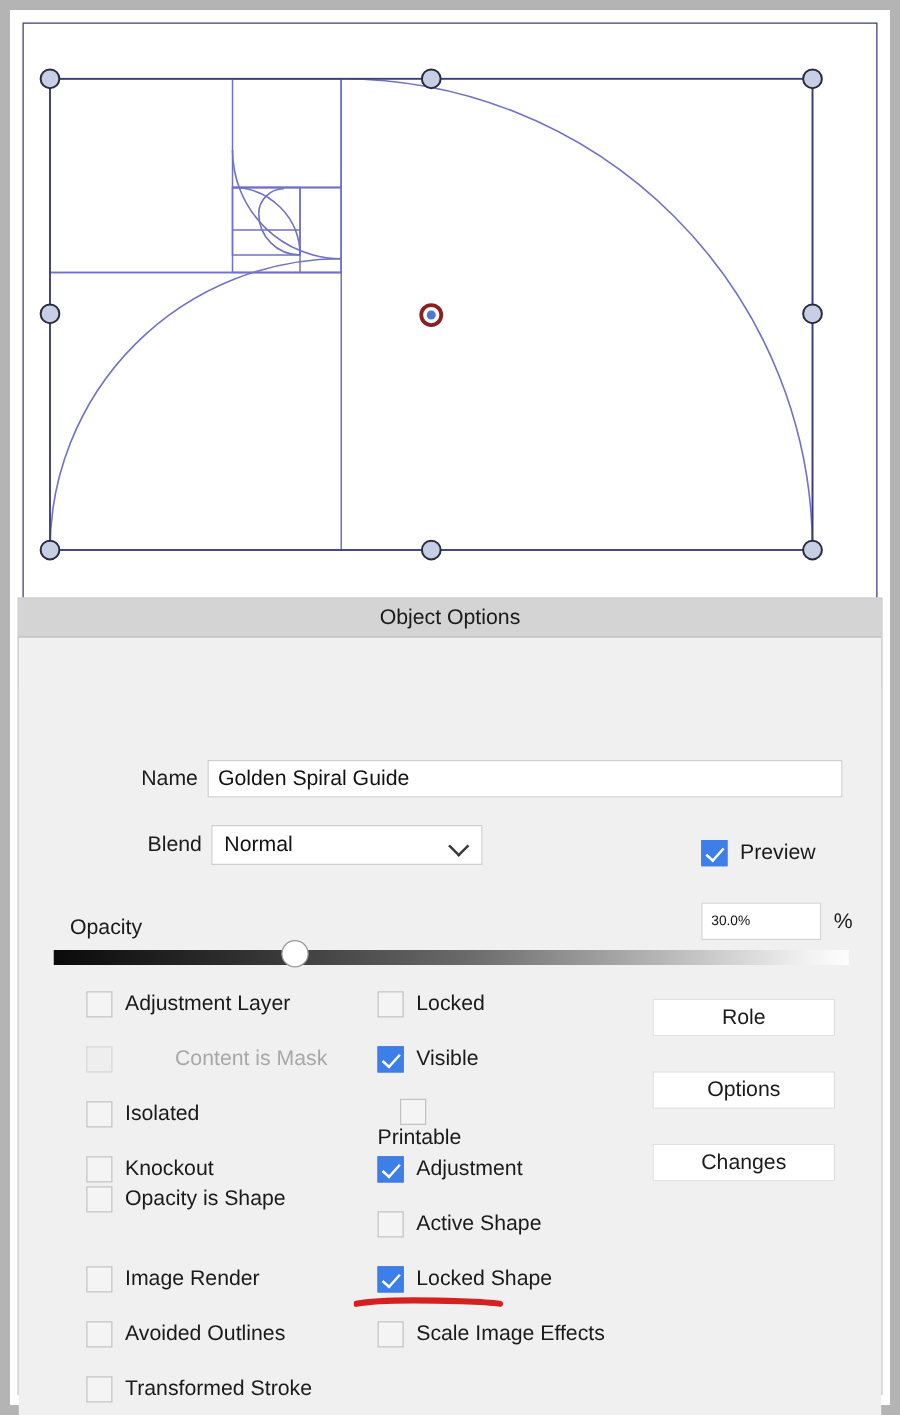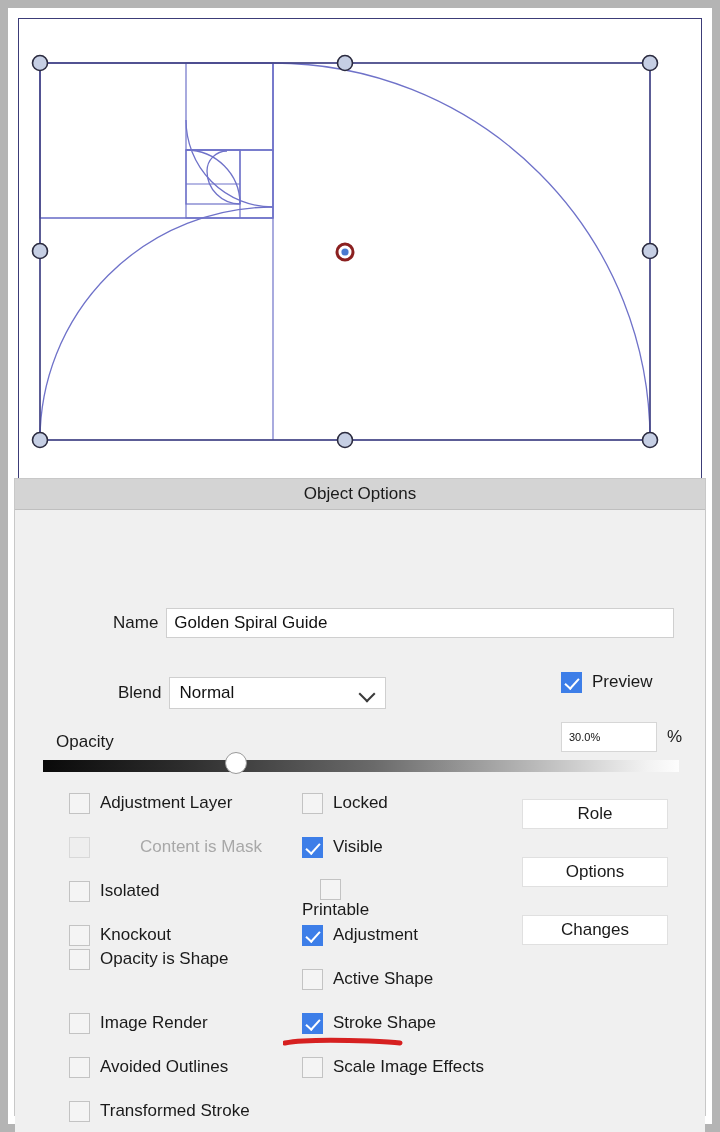--- a/index.html
+++ b/index.html
@@ -87,21 +87,21 @@
     font-size: 17px;
     color: #111;
     padding: 4px 7px;
     display: flex;
     align-items: center;
     height: 30px;
   }
   #name-row { left: 98px; top: 58px; }
   #name-input { width: 508px; }
 
-  #blend-row { left: 103px; top: 127px; }
+  #blend-row { left: 103px; top: 110px; }
   .select-box {
     width: 217px; height: 32px;
     background: #ffffff;
     border: 1px solid #cfcfcf;
     box-sizing: border-box;
     display: flex;
     align-items: center;
     justify-content: space-between;
     padding: 0 9px 0 9px;
     font-size: 17px;
@@ -387,21 +387,21 @@
       <div class="cbx-row" style="left:287px; top:373px;">
         <span class="cbx checked"></span>
         <span class="cbx-label">Adjustment</span>
       </div>
       <div class="cbx-row" style="left:287px; top:417px;">
         <span class="cbx"></span>
         <span class="cbx-label">Active Shape</span>
       </div>
       <div class="cbx-row" style="left:287px; top:461px;">
         <span class="cbx checked"></span>
-        <span class="cbx-label">Stroke Shape</span>
+        <span class="cbx-label">Locked Shape</span>
       </div>
       <div class="cbx-row" style="left:287px; top:505px;">
         <span class="cbx"></span>
         <span class="cbx-label">Scale Image Effects</span>
       </div>
 
       <svg id="annotation-underline" viewBox="0 0 120 12">
         <path d="M 2 7 C 22 3, 58 4, 86 5 C 100 5.5, 110 6, 117 7" fill="none" stroke="#d62020" stroke-width="5" stroke-linecap="round"></path>
       </svg>
 

